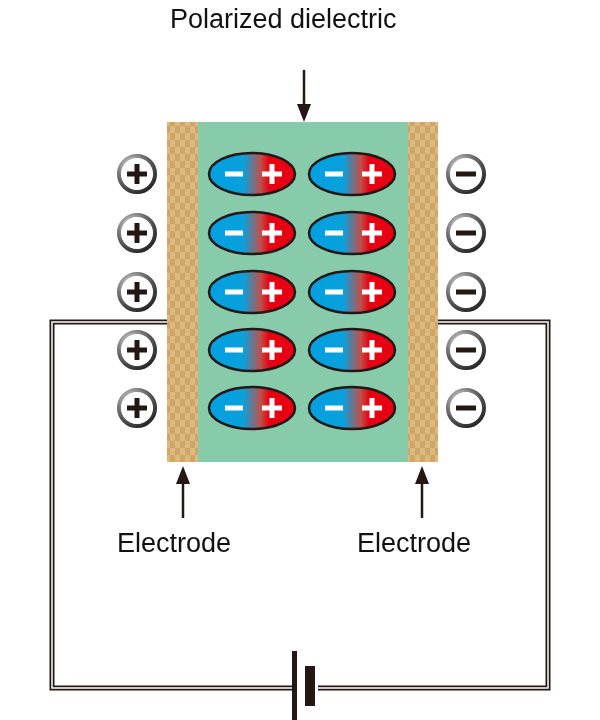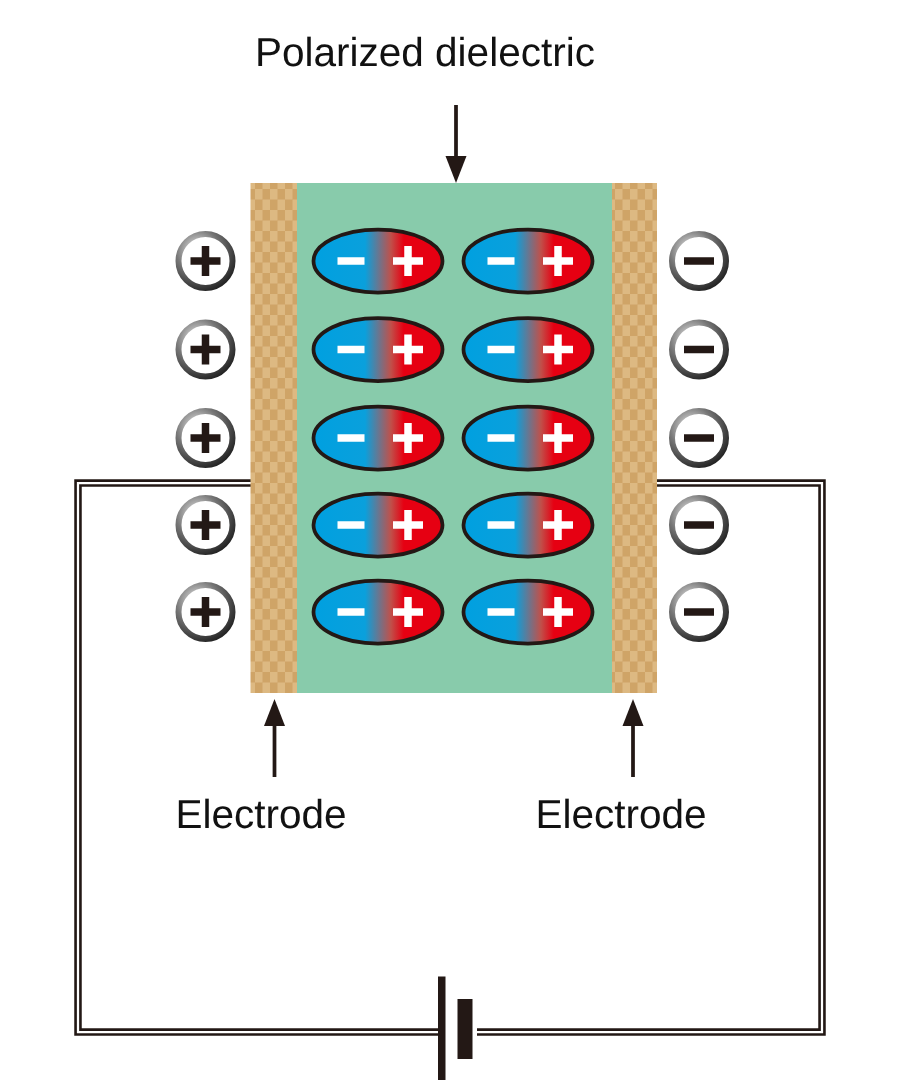--- a/index.html
+++ b/index.html
@@ -193,15 +193,15 @@
         <ellipse cx="352" cy="408" rx="43" ry="21" fill="url(#dipoleGrad)" stroke="#231815" stroke-width="2.5"></ellipse>
         <rect x="325" y="405.5" width="18" height="5" fill="#fff"></rect>
         <g>
           <rect x="362" y="405.5" width="20" height="5" fill="#fff"></rect>
           <rect x="369.5" y="398" width="5" height="20" fill="#fff"></rect>
         </g>
       </g>
     </g>
 </svg>
 
-<div class="label" style="left:170px; top:20px;text-align:center;">Polarized dielectric</div>
+<div class="label" style="left:170px; top:4px;text-align:center;">Polarized dielectric</div>
 <div class="label" style="left:117px; top:528px;">Electrode</div>
 <div class="label" style="left:357px; top:528px;">Electrode</div>
 
 </body></html>

